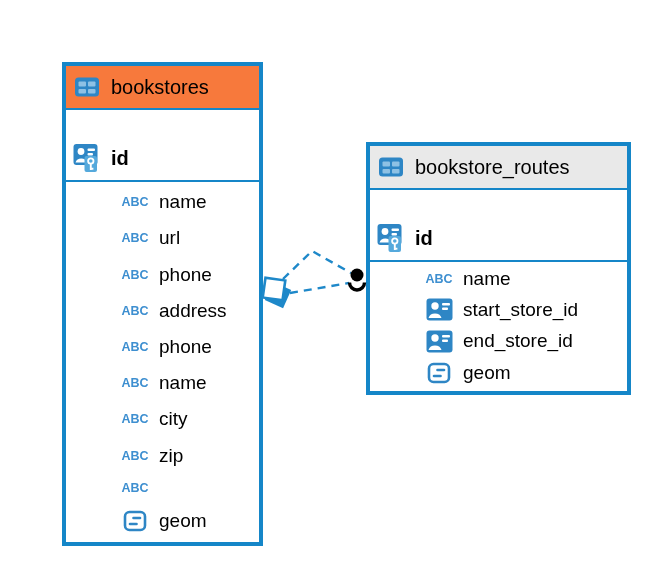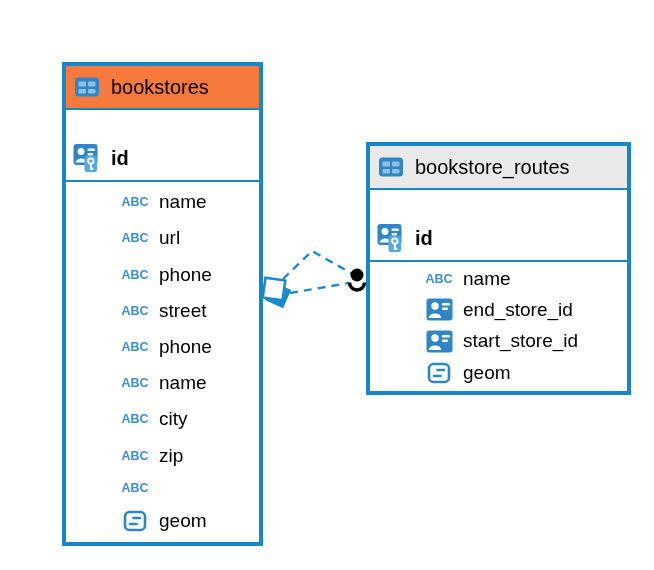--- a/index.html
+++ b/index.html
@@ -86,21 +86,21 @@
       <div class="t-row">
         <span class="icon-box">
             <span class="abc-glyph">ABC</span>
           </span>
         <span>phone</span>
       </div>
       <div class="t-row">
         <span class="icon-box">
             <span class="abc-glyph">ABC</span>
           </span>
-        <span>street</span>
+        <span>address</span>
       </div>
       <div class="t-row">
         <span class="icon-box">
             <span class="abc-glyph">ABC</span>
           </span>
         <span>phone</span>
       </div>
       <div class="t-row">
         <span class="icon-box">
             <span class="abc-glyph">ABC</span>
@@ -178,33 +178,33 @@
       <div class="t-row">
         <span class="icon-box">
           <svg width="27" height="23" viewBox="0 0 27 23">
             <rect x="0.5" y="0.5" width="26" height="22" rx="3" fill="#2E86C5"></rect>
             <circle cx="9" cy="8" r="3.7" fill="#fff"></circle>
             <path d="M2.5 20 a6.8 6.3 0 0 1 13 0 z" fill="#fff"></path>
             <rect x="16" y="5" width="8" height="2.5" rx="1" fill="#fff"></rect>
             <rect x="16" y="9.5" width="6" height="2.5" rx="1" fill="#fff"></rect>
           </svg>
         </span>
-        <span>end_store_id</span>
+        <span>start_store_id</span>
       </div>
       <div class="t-row">
         <span class="icon-box">
           <svg width="27" height="23" viewBox="0 0 27 23">
             <rect x="0.5" y="0.5" width="26" height="22" rx="3" fill="#2E86C5"></rect>
             <circle cx="9" cy="8" r="3.7" fill="#fff"></circle>
             <path d="M2.5 20 a6.8 6.3 0 0 1 13 0 z" fill="#fff"></path>
             <rect x="16" y="5" width="8" height="2.5" rx="1" fill="#fff"></rect>
             <rect x="16" y="9.5" width="6" height="2.5" rx="1" fill="#fff"></rect>
           </svg>
         </span>
-        <span>start_store_id</span>
+        <span>end_store_id</span>
       </div>
       <div class="t-row">
         <span class="icon-box">
           <svg width="24" height="24" viewBox="0 0 24 24">
             <rect x="2" y="3" width="20" height="18" rx="4.5" fill="none" stroke="#2E86C5" stroke-width="2.6"></rect>
             <line x1="10.5" y1="9" x2="17" y2="9" stroke="#2E86C5" stroke-width="2.6" stroke-linecap="round"></line>
             <line x1="7" y1="15" x2="13.5" y2="15" stroke="#2E86C5" stroke-width="2.6" stroke-linecap="round"></line>
           </svg>
         </span>
         <span>geom</span>

